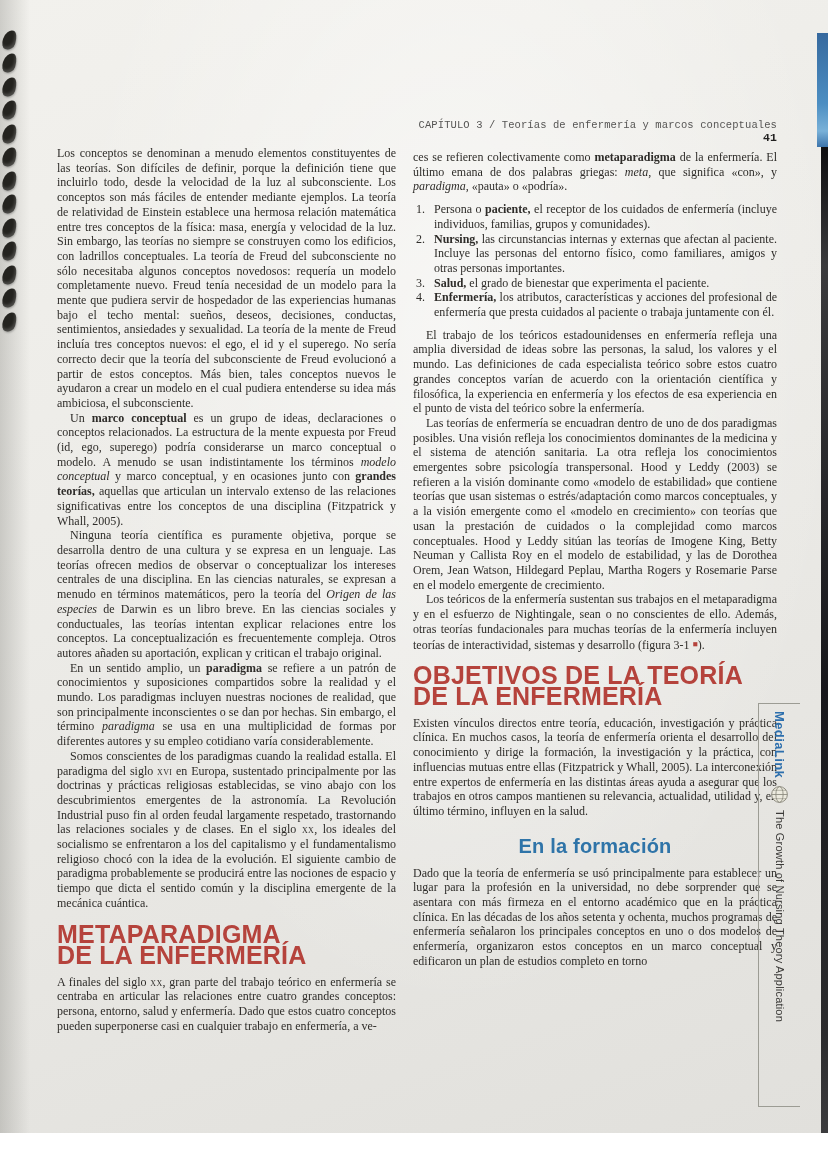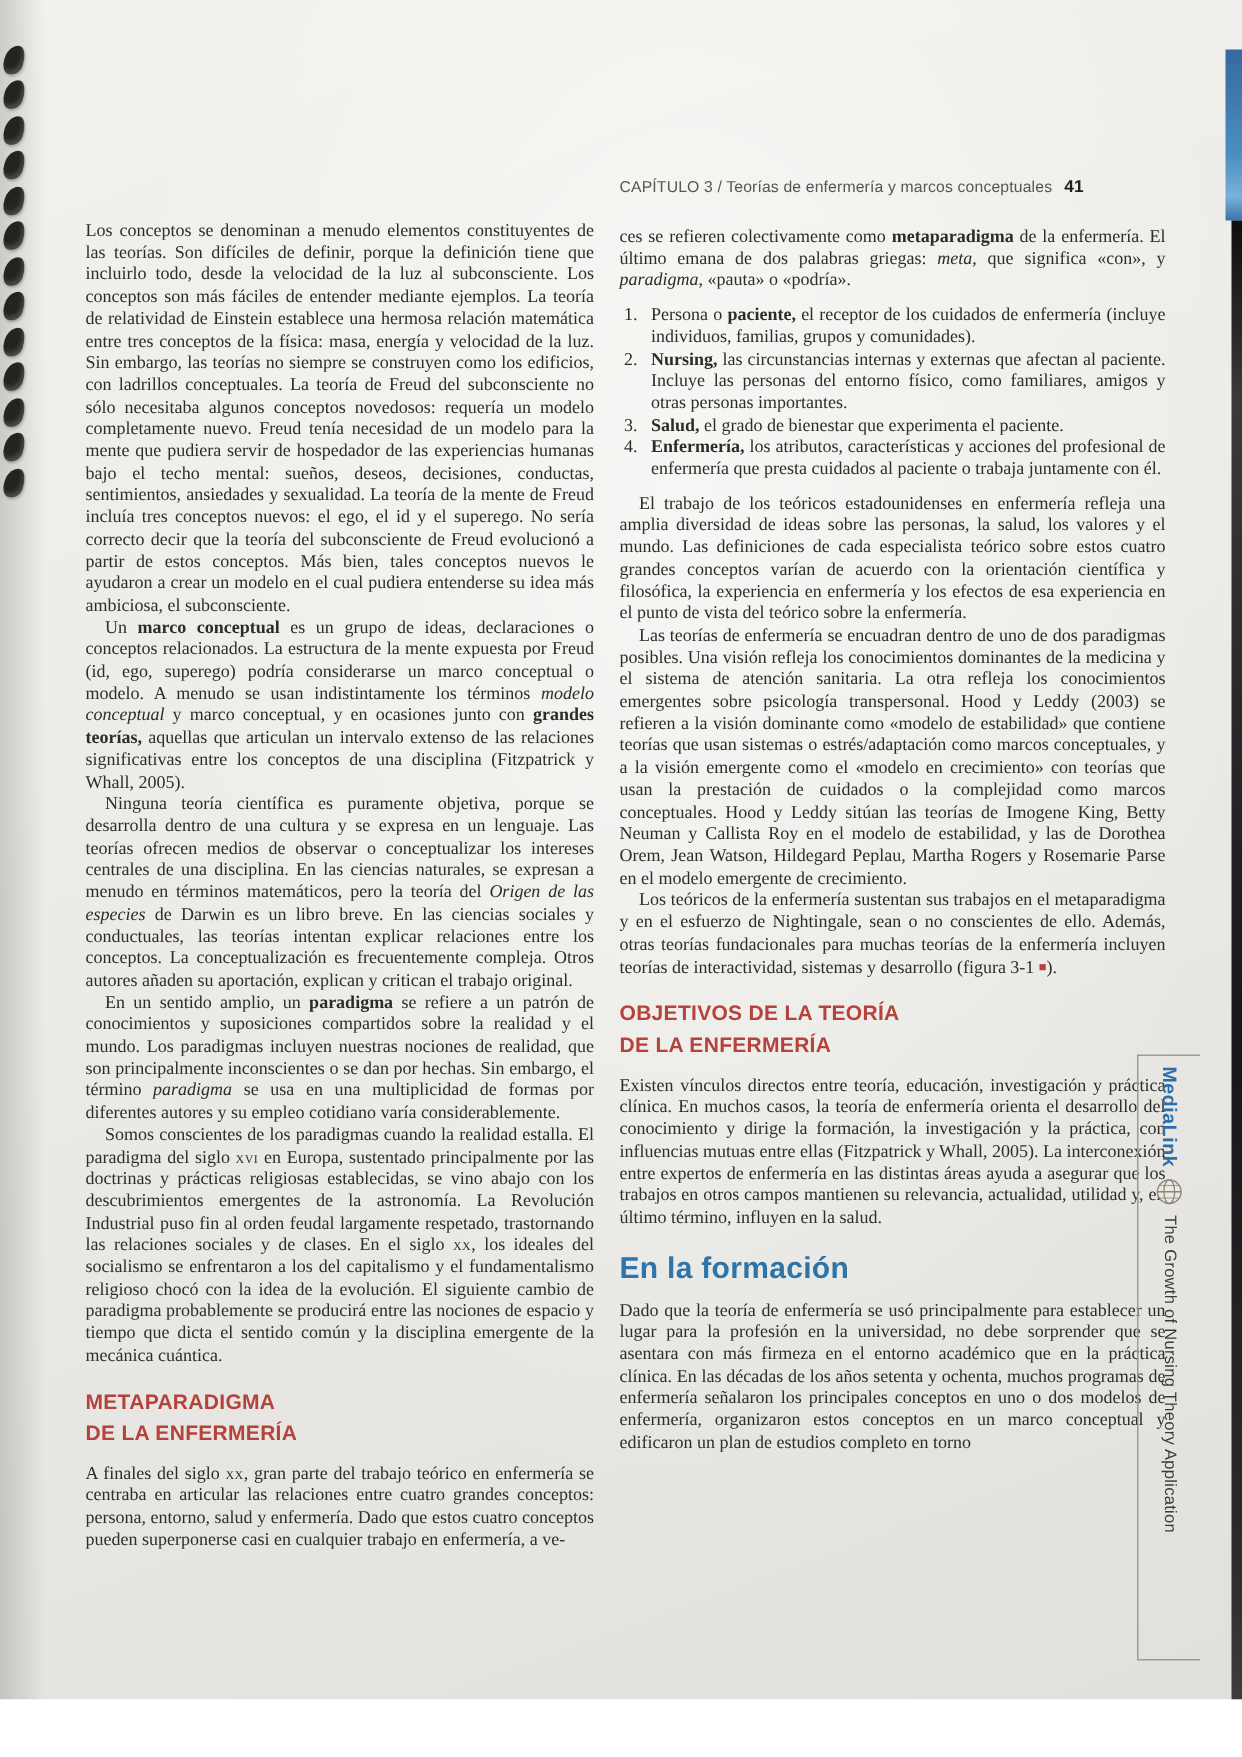--- a/index.html
+++ b/index.html
@@ -30,43 +30,43 @@
     position:absolute;left:817px;top:33px;width:11px;height:114px;
     background:linear-gradient(#36699e,#4c8ec2 62%,#79b1d8 86%,#3c74ab);
   }
   .edge-dark{
     position:absolute;left:821px;top:147px;width:7px;height:986px;
     background:linear-gradient(#0e0e10,#3a3a3c 12%,#17171b 55%,#2b2b2d 90%,#3c3c3e);
   }
   .bottom-white{position:absolute;left:0;top:1133px;width:828px;height:38px;background:#ffffff;}
 
   .page-header{
-    position:absolute;top:119px;left:413px;width:364px;
-    font-family:Liberation Sans, sans-serif;font-size:10.5px;color:#565554;
+    position:absolute;top:119px;left:413px;width:364px;text-align:right;
+    font-family:Liberation Mono, monospace;font-size:10.5px;color:#565554;
     letter-spacing:0.1px;
   }
   .page-header .pnum{font-weight:bold;color:#222120;font-size:11.5px;margin-left:5px;}
 
   .col{
     position:absolute;font-size:12px;line-height:14.7px;color:#2e2c29;
     text-align:justify;hyphens:auto;
   }
   .col-left{left:57px;top:146px;width:339px;}
   .col-right{left:413px;top:150px;width:364px;}
   .col p{margin:0;}
   .col p.ind{text-indent:13px;}
 
   h1.blue{
     font-family:"Liberation Sans", sans-serif;color:#2f74a8;font-weight:700;
     font-size:21.5px;line-height:24px;margin:0 0 9px 0;letter-spacing:0.2px;text-align:left;
   }
-  h1.blue.formacion{font-size:20px;margin:15px 0 8px 0;}
+  h1.blue.formacion{font-size:20px;margin:15px 0 8px 0;text-align:center;}
   h2.red{
     font-family:"Liberation Sans", sans-serif;color:#b5433c;font-weight:700;
-    font-size:14px;line-height:21.5px;margin:13px 0 8px 0;letter-spacing:0.2px;text-align:left;
+    font-size:25px;line-height:21.5px;margin:13px 0 8px 0;letter-spacing:0.2px;text-align:left;
   }
 
   .nlist{margin:8px 0 8px 3px;}
   .nitem{display:flex;}
   .nnum{flex:none;width:18px;}
   .ntext{flex:1;text-align:justify;}
 
   .b{font-weight:bold;}
   .i{font-style:italic;margin-top:32px;}
   .sc{font-variant:small-caps;letter-spacing:0.3px;}

